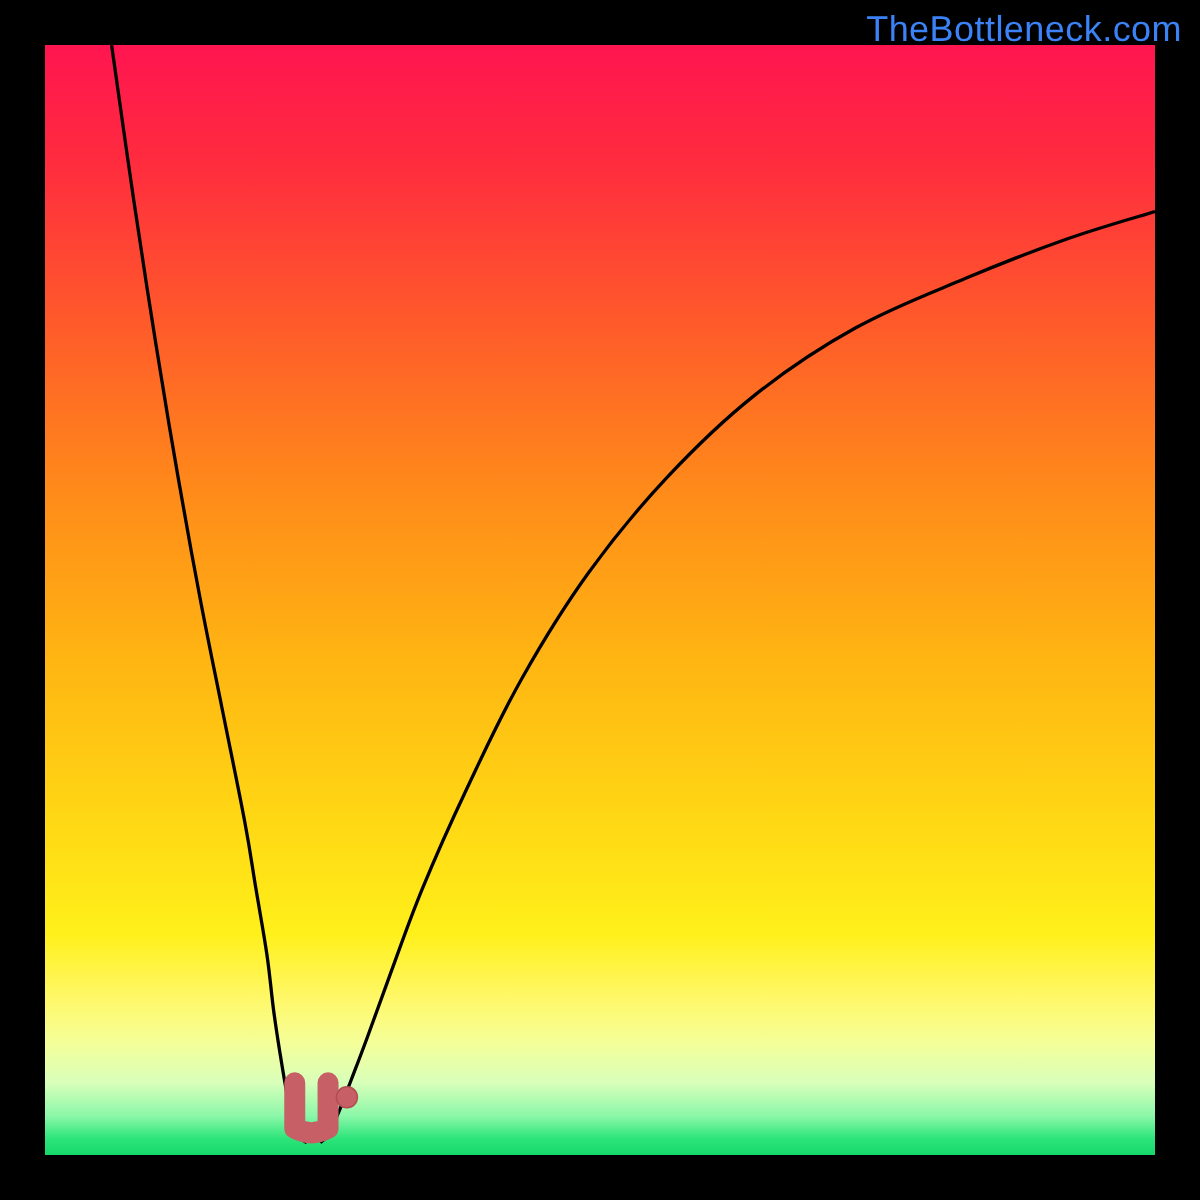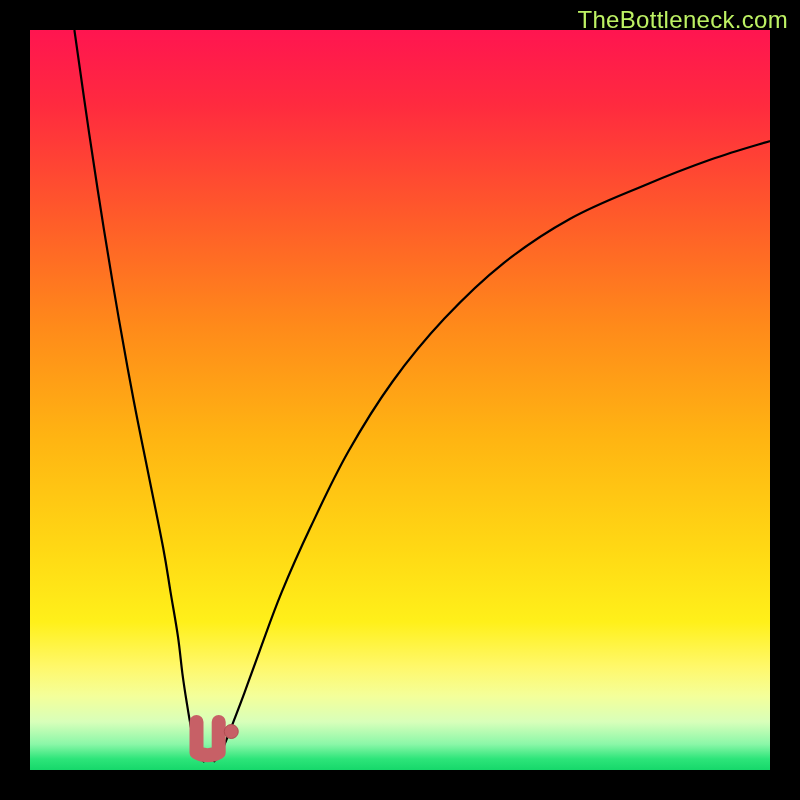--- a/index.html
+++ b/index.html
@@ -29,21 +29,21 @@
     inset: 0;
   }
   .curves {
     position: absolute;
     inset: 0;
   }
   .watermark {
     position: absolute;
     top: 6px;
     right: 12px;
-    color: #bef264;
+    color: #3b82f6;
     font-size: 24px;
     letter-spacing: 0.3px;
     font-weight: 400;
     margin-left: 47px;
   }
 </style>
 </head>
 <body>
 
 <div class="frame">

